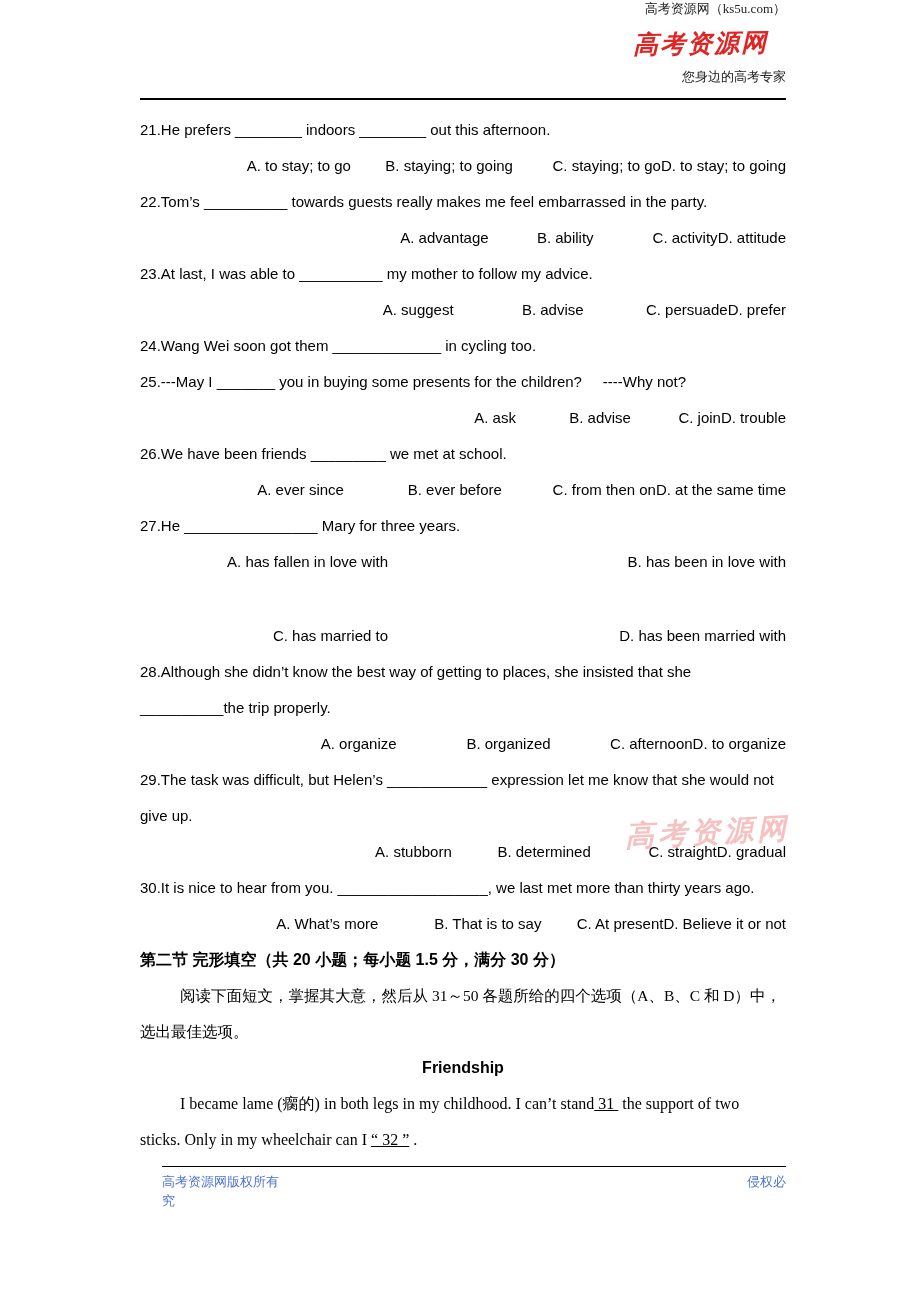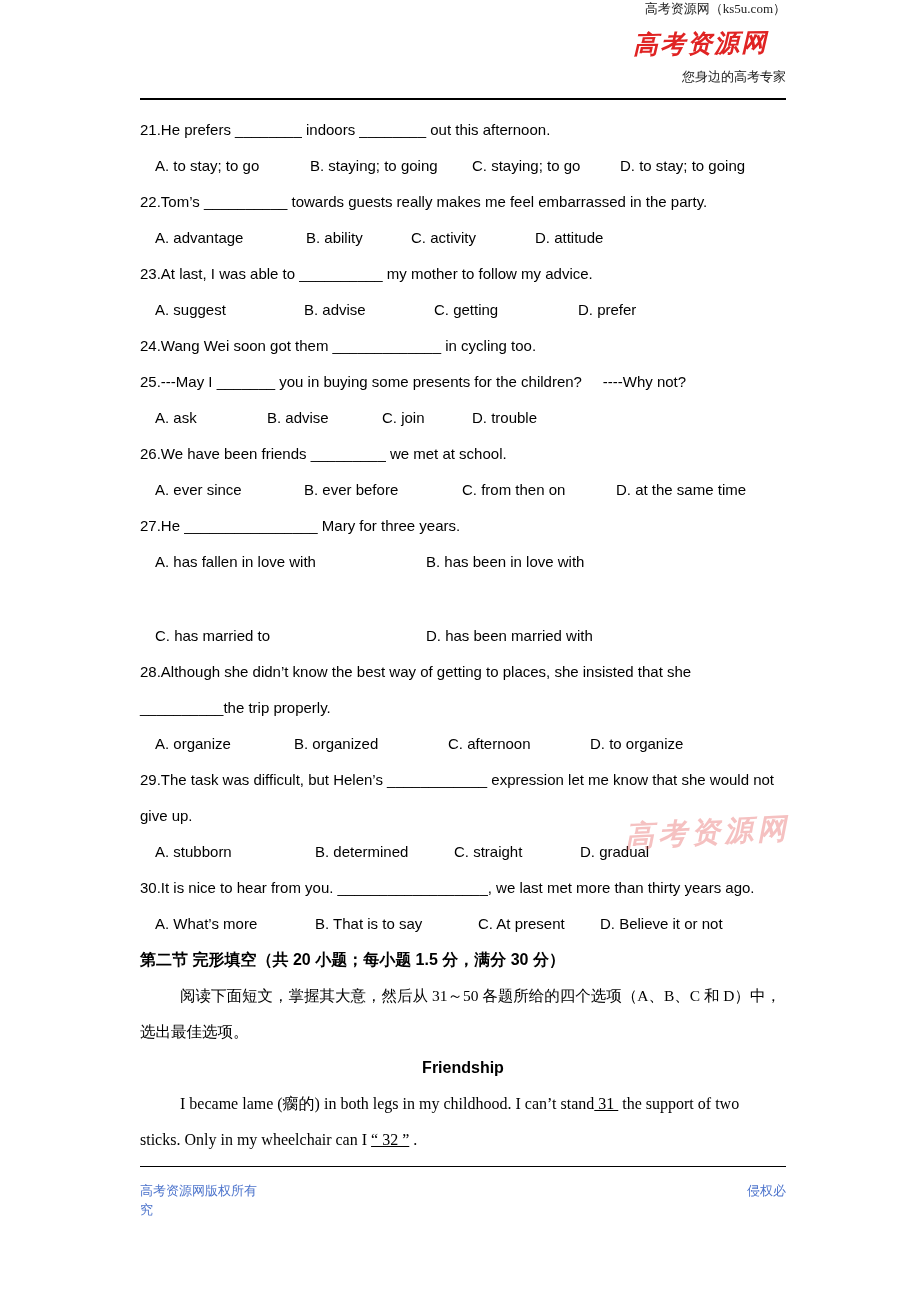--- a/index.html
+++ b/index.html
@@ -31,21 +31,21 @@
     font-size:25px; letter-spacing:2px;
     transform:translateX(-18px) rotate(-1deg);
   }
 
   
   main { padding-top:12px; }
   .stem, .options {
     font-size:15px; line-height:36px;
     white-space:pre-wrap;
   }
-  .options { padding-left:15px; }
+  .options { padding-left:15px;text-align:right; }
   .option { display:inline-block; vertical-align:top; }
 
   
   .q-0 .option:nth-child(1){width:155px} .q-0 .option:nth-child(2){width:162px} .q-0 .option:nth-child(3){width:148px}
   .q-1 .option:nth-child(1){width:151px} .q-1 .option:nth-child(2){width:105px} .q-1 .option:nth-child(3){width:124px}
   .q-2 .option:nth-child(1){width:149px} .q-2 .option:nth-child(2){width:130px} .q-2 .option:nth-child(3){width:144px}
   .q-3 .option:nth-child(1){width:155px} .q-3 .option:nth-child(2){width:138px} .q-3 .option:nth-child(3){width:142px}
   .q-4 .option:nth-child(1){width:112px} .q-4 .option:nth-child(2){width:115px} .q-4 .option:nth-child(3){width:90px}
   .q-5 .option:nth-child(1){width:149px} .q-5 .option:nth-child(2){width:158px} .q-5 .option:nth-child(3){width:154px}
   .q-6 .options { display:grid; grid-template-columns:233px 1fr;gap:38px; }
@@ -72,24 +72,24 @@
     font-family:"Liberation Serif", serif;
     font-size:16px; line-height:36px;
     white-space:pre-wrap;
   }
   .blank { text-decoration:underline; }
 
   
   footer {
     margin-top:8px;
     border-top:1px solid #000;
-    padding-top:14px;
+    padding-top:5px;
     color:#4d74cc;
     font-family:"Liberation Serif", serif;
-    font-size:13px; line-height:19px;
+    font-size:13px; line-height:19px;margin-left:22px;
   }
   .footer-row { display:flex; justify-content:space-between; }
 
   
   .watermark {
     position:absolute; left:625px; top:813px;
     font-family:"DejaVu Serif", serif;
     font-style:italic; font-weight:bold;
     font-size:29px; letter-spacing:4px;
     color:rgba(228,92,92,0.38);
@@ -114,21 +114,21 @@
         <div class="question q-0">
           <div class="stem">21.He prefers ________ indoors ________ out this afternoon.</div>
           <div class="options"><span class="option">A. to stay; to go</span><span class="option">B. staying; to going</span><span class="option">C. staying; to go</span><span class="option">D. to stay; to going</span></div>
         </div>
         <div class="question q-1">
           <div class="stem">22.Tom’s __________ towards guests really makes me feel embarrassed in the party.</div>
           <div class="options"><span class="option">A. advantage</span><span class="option">B. ability</span><span class="option">C. activity</span><span class="option">D. attitude</span></div>
         </div>
         <div class="question q-2">
           <div class="stem">23.At last, I was able to __________ my mother to follow my advice.</div>
-          <div class="options"><span class="option">A. suggest</span><span class="option">B. advise</span><span class="option">C. getting</span><span class="option">D. prefer</span></div>
+          <div class="options"><span class="option">A. suggest</span><span class="option">B. advise</span><span class="option">C. persuade</span><span class="option">D. prefer</span></div>
         </div>
         <div class="question q-3">
           <div class="stem">24.Wang Wei soon got them _____________ in cycling too.</div>
         </div>
         <div class="question q-4">
           <div class="stem">25.---May I _______ you in buying some presents for the children?&nbsp;&nbsp;&nbsp;&nbsp; ----Why not?</div>
           <div class="options"><span class="option">A. ask</span><span class="option">B. advise</span><span class="option">C. join</span><span class="option">D. trouble</span></div>
         </div>
         <div class="question q-5">
           <div class="stem">26.We have been friends _________ we met at school.</div>

